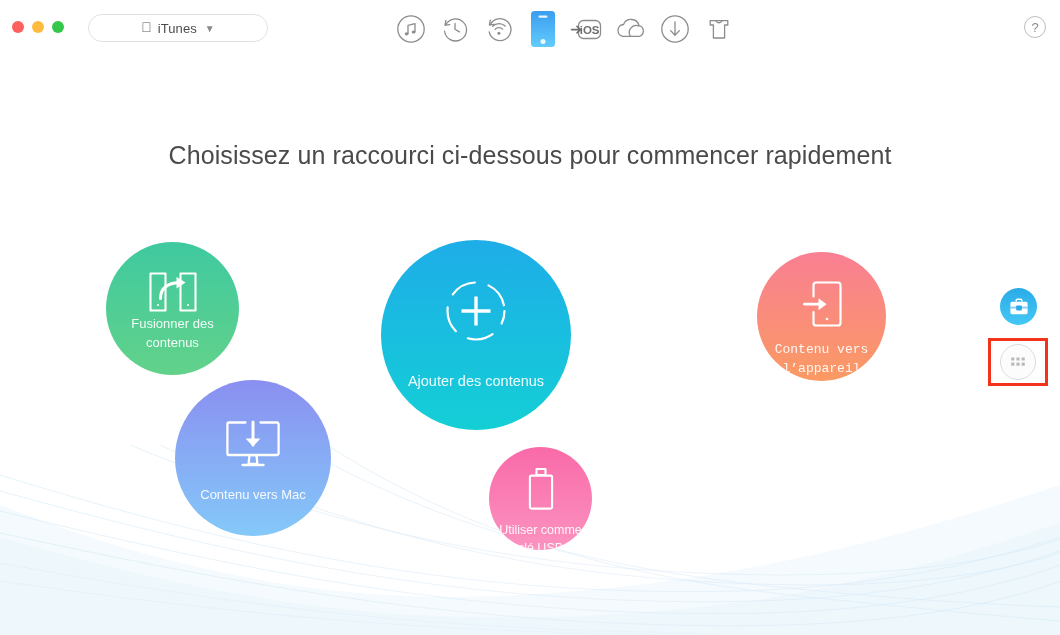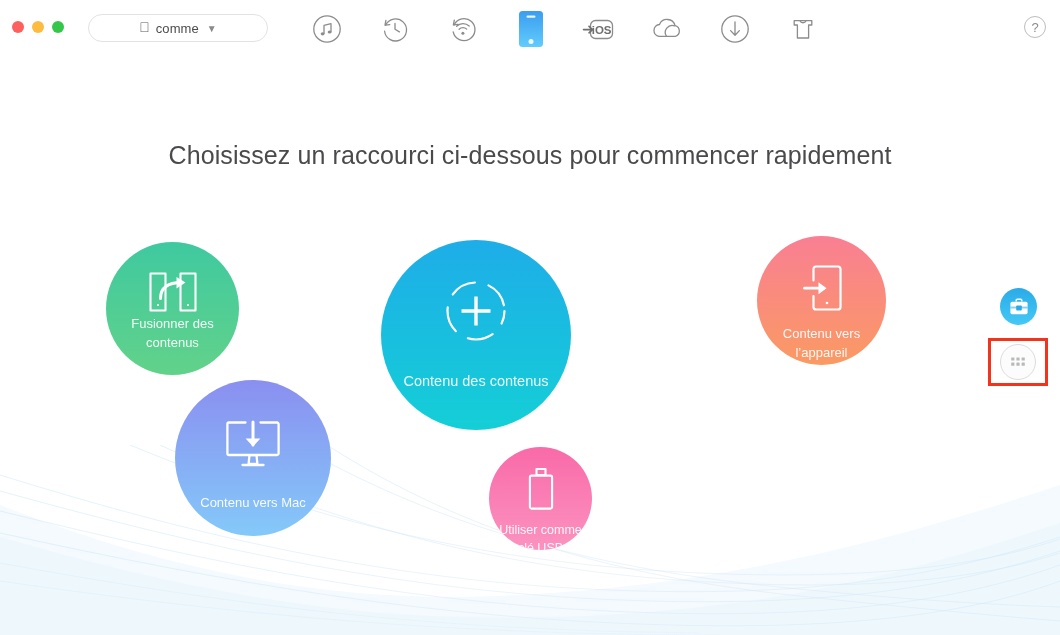--- a/index.html
+++ b/index.html
@@ -94,21 +94,21 @@
   }
 
   .toolbar {
     position: absolute;
     top: 8px;
     left: 305px;
     width: 520px;
     height: 42px;
     display: flex;
     align-items: center;
-    justify-content: space-between;
+    justify-content: center;
   }
   .tb-item {
     width: 44px; height: 42px;
     display: flex;
     align-items: center;
     justify-content: center;
   }
   .help-btn {
     position: absolute;
     top: 16px;
@@ -164,30 +164,30 @@
     color: rgba(255,255,255,.92);
     text-align: center;
     line-height: 1.45;
     padding: 0 8px;
     user-select: none;
   }
 
   
   #bub-merge   { left: 106px; top: 242px; width: 133px; height: 133px; }
   #bub-add     { left: 381px; top: 240px; width: 190px; height: 190px; }
-  #bub-todev   { left: 757px; top: 236px; width: 129px; height: 129px; }
+  #bub-todev   { left: 757px; top: 252px; width: 129px; height: 129px; font-family: Liberation Mono, monospace; }
   #bub-tomac   { left: 175px; top: 380px; width: 156px; height: 156px; }
   #bub-itunes  { left: 601px; top: 351px; width: 134px; height: 134px; }
   #bub-usb     { left: 489px; top: 447px; width: 103px; height: 103px; }
   #bub-clone   { left: 815px; top: 403px; width: 131px; height: 131px; }
 
   #bub-merge  { background: linear-gradient(to bottom, #3fc9a0, #62d28a); }
   #bub-add    { background: linear-gradient(to bottom, #1eade8, #14cfd6); }
   #bub-todev  { background: linear-gradient(to bottom, #f97f93, #fa9a63); }
-  #bub-tomac  { background: linear-gradient(to bottom, #8a8ff0, #84c9f9); gap: 8px; }
+  #bub-tomac  { background: linear-gradient(to bottom, #8a8ff0, #84c9f9); }
   #bub-itunes { background: linear-gradient(to bottom, #af72f0, #f878d9); }
   #bub-usb    { background: linear-gradient(to bottom, #f96aa8, #fb93c0); }
   #bub-clone  { background: linear-gradient(to bottom, #62c3ea, #59d5b0); }
 
   #bub-merge  .b-icon { margin-top: 28px; }
   #bub-merge  .b-label{ margin-top: 1px; font-size: 13px; }
   #bub-add    .b-icon { margin-top: 37px; }
   #bub-add    .b-label{ margin-top: 26px; font-size: 14.5px; }
   #bub-todev  .b-icon { margin-top: 27px; }
   #bub-todev  .b-label{ margin-top: 12px; font-size: 13px; }
@@ -278,21 +278,21 @@
   <div class="titlebar">
 
     <div class="traffic">
       <div class="dot red"></div>
       <div class="dot yellow"></div>
       <div class="dot green"></div>
     </div>
 
     <div class="device-pill">
       <span class="apple-glyph"></span>
-      <span class="device-name">comme</span>
+      <span class="device-name">iTunes</span>
       <span class="chev">▼</span>
     </div>
 
     <div class="toolbar">
 
       <div class="tb-item">
         <svg width="30" height="30" viewBox="0 0 30 30">
           <circle cx="15" cy="15" r="13.2" fill="none" stroke="#8c8c8e" stroke-width="1.3"></circle>
           <path d="M12 19.6 V11.4 L19 9.6 V17.8" fill="none" stroke="#8c8c8e" stroke-width="1.3" stroke-linecap="round" stroke-linejoin="round"></path>
           <ellipse cx="10.6" cy="19.8" rx="1.9" ry="1.6" fill="#8c8c8e"></ellipse>
@@ -387,21 +387,21 @@
       <div class="b-label">Fusionner des contenus</div>
     </div>
 
     <div class="bubble" id="bub-add">
       <div class="b-icon">
         <svg width="68" height="68" viewBox="0 0 68 68">
           <circle cx="34" cy="34" r="28.5" fill="none" stroke="#ffffff" stroke-width="2.2" stroke-linecap="round" stroke-dasharray="26 14" stroke-dashoffset="13"></circle>
           <path d="M34 19.5 V48.5 M19.5 34 H48.5" fill="none" stroke="#ffffff" stroke-width="3.4" stroke-linecap="butt"></path>
         </svg>
       </div>
-      <div class="b-label">Contenu des contenus</div>
+      <div class="b-label">Ajouter des contenus</div>
     </div>
 
     <div class="bubble" id="bub-todev">
       <div class="b-icon">
         <svg width="40" height="50" viewBox="0 0 40 50">
           <path d="M14.0 3.5 H36.0 A2.6 2.6 0 0 1 38.5 6.1 V43.9 A2.6 2.6 0 0 1 36.0 46.5 H14.0
                    A2.6 2.6 0 0 1 11.5 43.9 V33.0 M11.5 17.5 V6.1 A2.6 2.6 0 0 1 14.0 3.5" fill="none" stroke="#ffffff" stroke-width="2.2" stroke-linejoin="round" stroke-linecap="round"></path>
           <circle cx="25" cy="40" r="1.3" fill="#ffffff"></circle>
           <path d="M2.5 25.2 H22.0" fill="none" stroke="#ffffff" stroke-width="2.8" stroke-linecap="round"></path>
           <path d="M16.5 19.2 L24.5 25.2 L16.5 31.2 Z" fill="#ffffff"></path>

